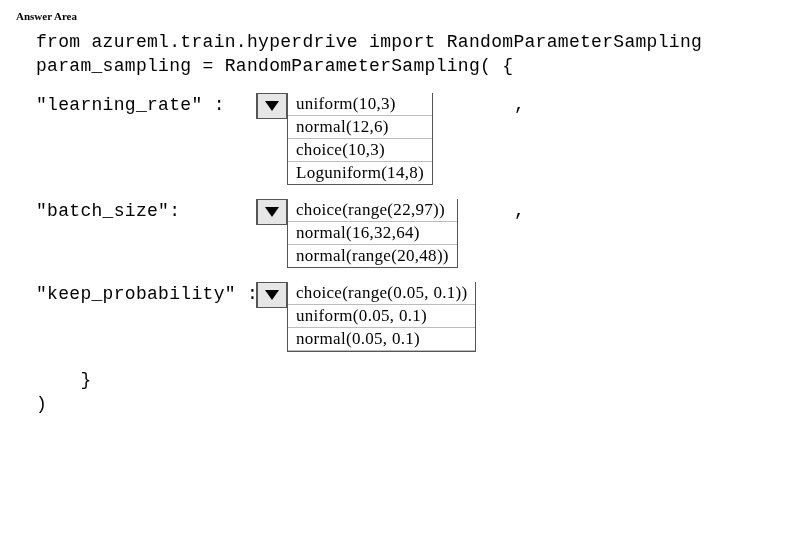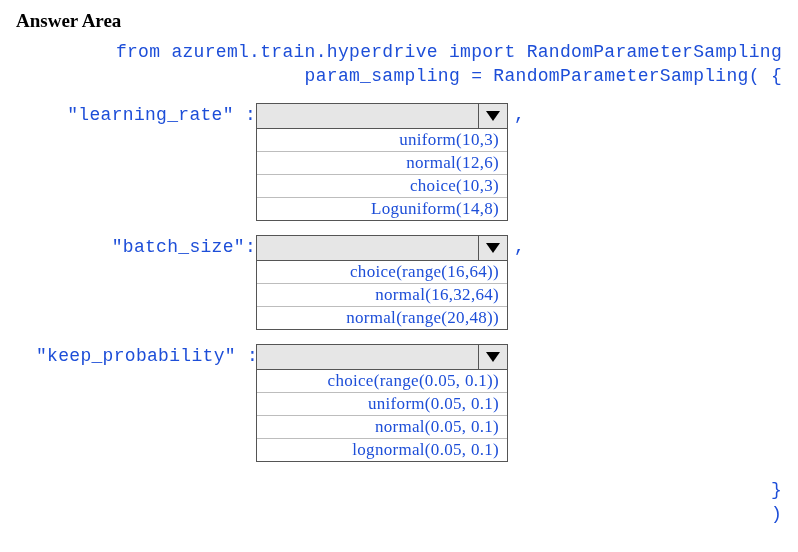--- a/index.html
+++ b/index.html
@@ -6,49 +6,48 @@
       margin: 0;
       padding: 10px 16px;
       font-family: "Times New Roman", Times, serif;
       background: #fff;
       color: #000;
       width: 798px;
       box-sizing: border-box;
     }
     .title {
       font-weight: bold;
-      font-size: 19px;
+      font-size: 11px;
       margin-bottom: 8px;
     }
     .code-area {
       margin-left: 20px;
       font-family: "Courier New", Courier, monospace;
       font-size: 18px;
-      color: #1d4ed8;
+      color: #000000;
       letter-spacing: 0.3px;
-      text-align: right;
     }
     .code-line {
       white-space: pre;
       line-height: 1.35;
     }
     .param-row {
       display: flex;
       align-items: flex-start;
       margin-top: 14px;
     }
     .param-label {
       white-space: pre;
       flex: 0 0 auto;
       margin-top: 2px;
       width: 220px;
     }
     .dd-wrap {
       display: flex;
-      flex-direction: column;
+      flex-direction: row;
       width: 252px;
     }
     .dd-closed {
       display: flex;
       height: 26px;
       border: 1px solid #555;
       background: #e6e6e6;
       box-sizing: border-box;
     }
     .dd-closed-main {
@@ -130,42 +129,41 @@
   <div class="param-row">
     <div class="param-label">"batch_size":</div>
     <div class="dd-wrap">
       <div class="dd-closed">
         <div class="dd-closed-main"></div>
         <div class="dd-closed-btn">
           <div class="tri"></div>
         </div>
       </div>
       <div class="dd-options">
-        <div class="dd-option">choice(range(16,64))</div>
+        <div class="dd-option">choice(range(22,97))</div>
         <div class="dd-option">normal(16,32,64)</div>
         <div class="dd-option dd-option-last">normal(range(20,48))</div>
       </div>
     </div>
     <div class="trailing-comma">,</div>
   </div>
 
   <div class="param-row">
     <div class="param-label">"keep_probability" :</div>
     <div class="dd-wrap">
       <div class="dd-closed">
         <div class="dd-closed-main"></div>
         <div class="dd-closed-btn">
           <div class="tri"></div>
         </div>
       </div>
       <div class="dd-options">
         <div class="dd-option">choice(range(0.05, 0.1))</div>
         <div class="dd-option">uniform(0.05, 0.1)</div>
         <div class="dd-option">normal(0.05, 0.1)</div>
-        <div class="dd-option dd-option-last">lognormal(0.05, 0.1)</div>
       </div>
     </div>
     <div class="trailing-comma"></div>
   </div>
 
   <div class="closing">    }</div>
   <div class="closing" style="margin-top:0;">)</div>
 </div>
 
 </body></html>

